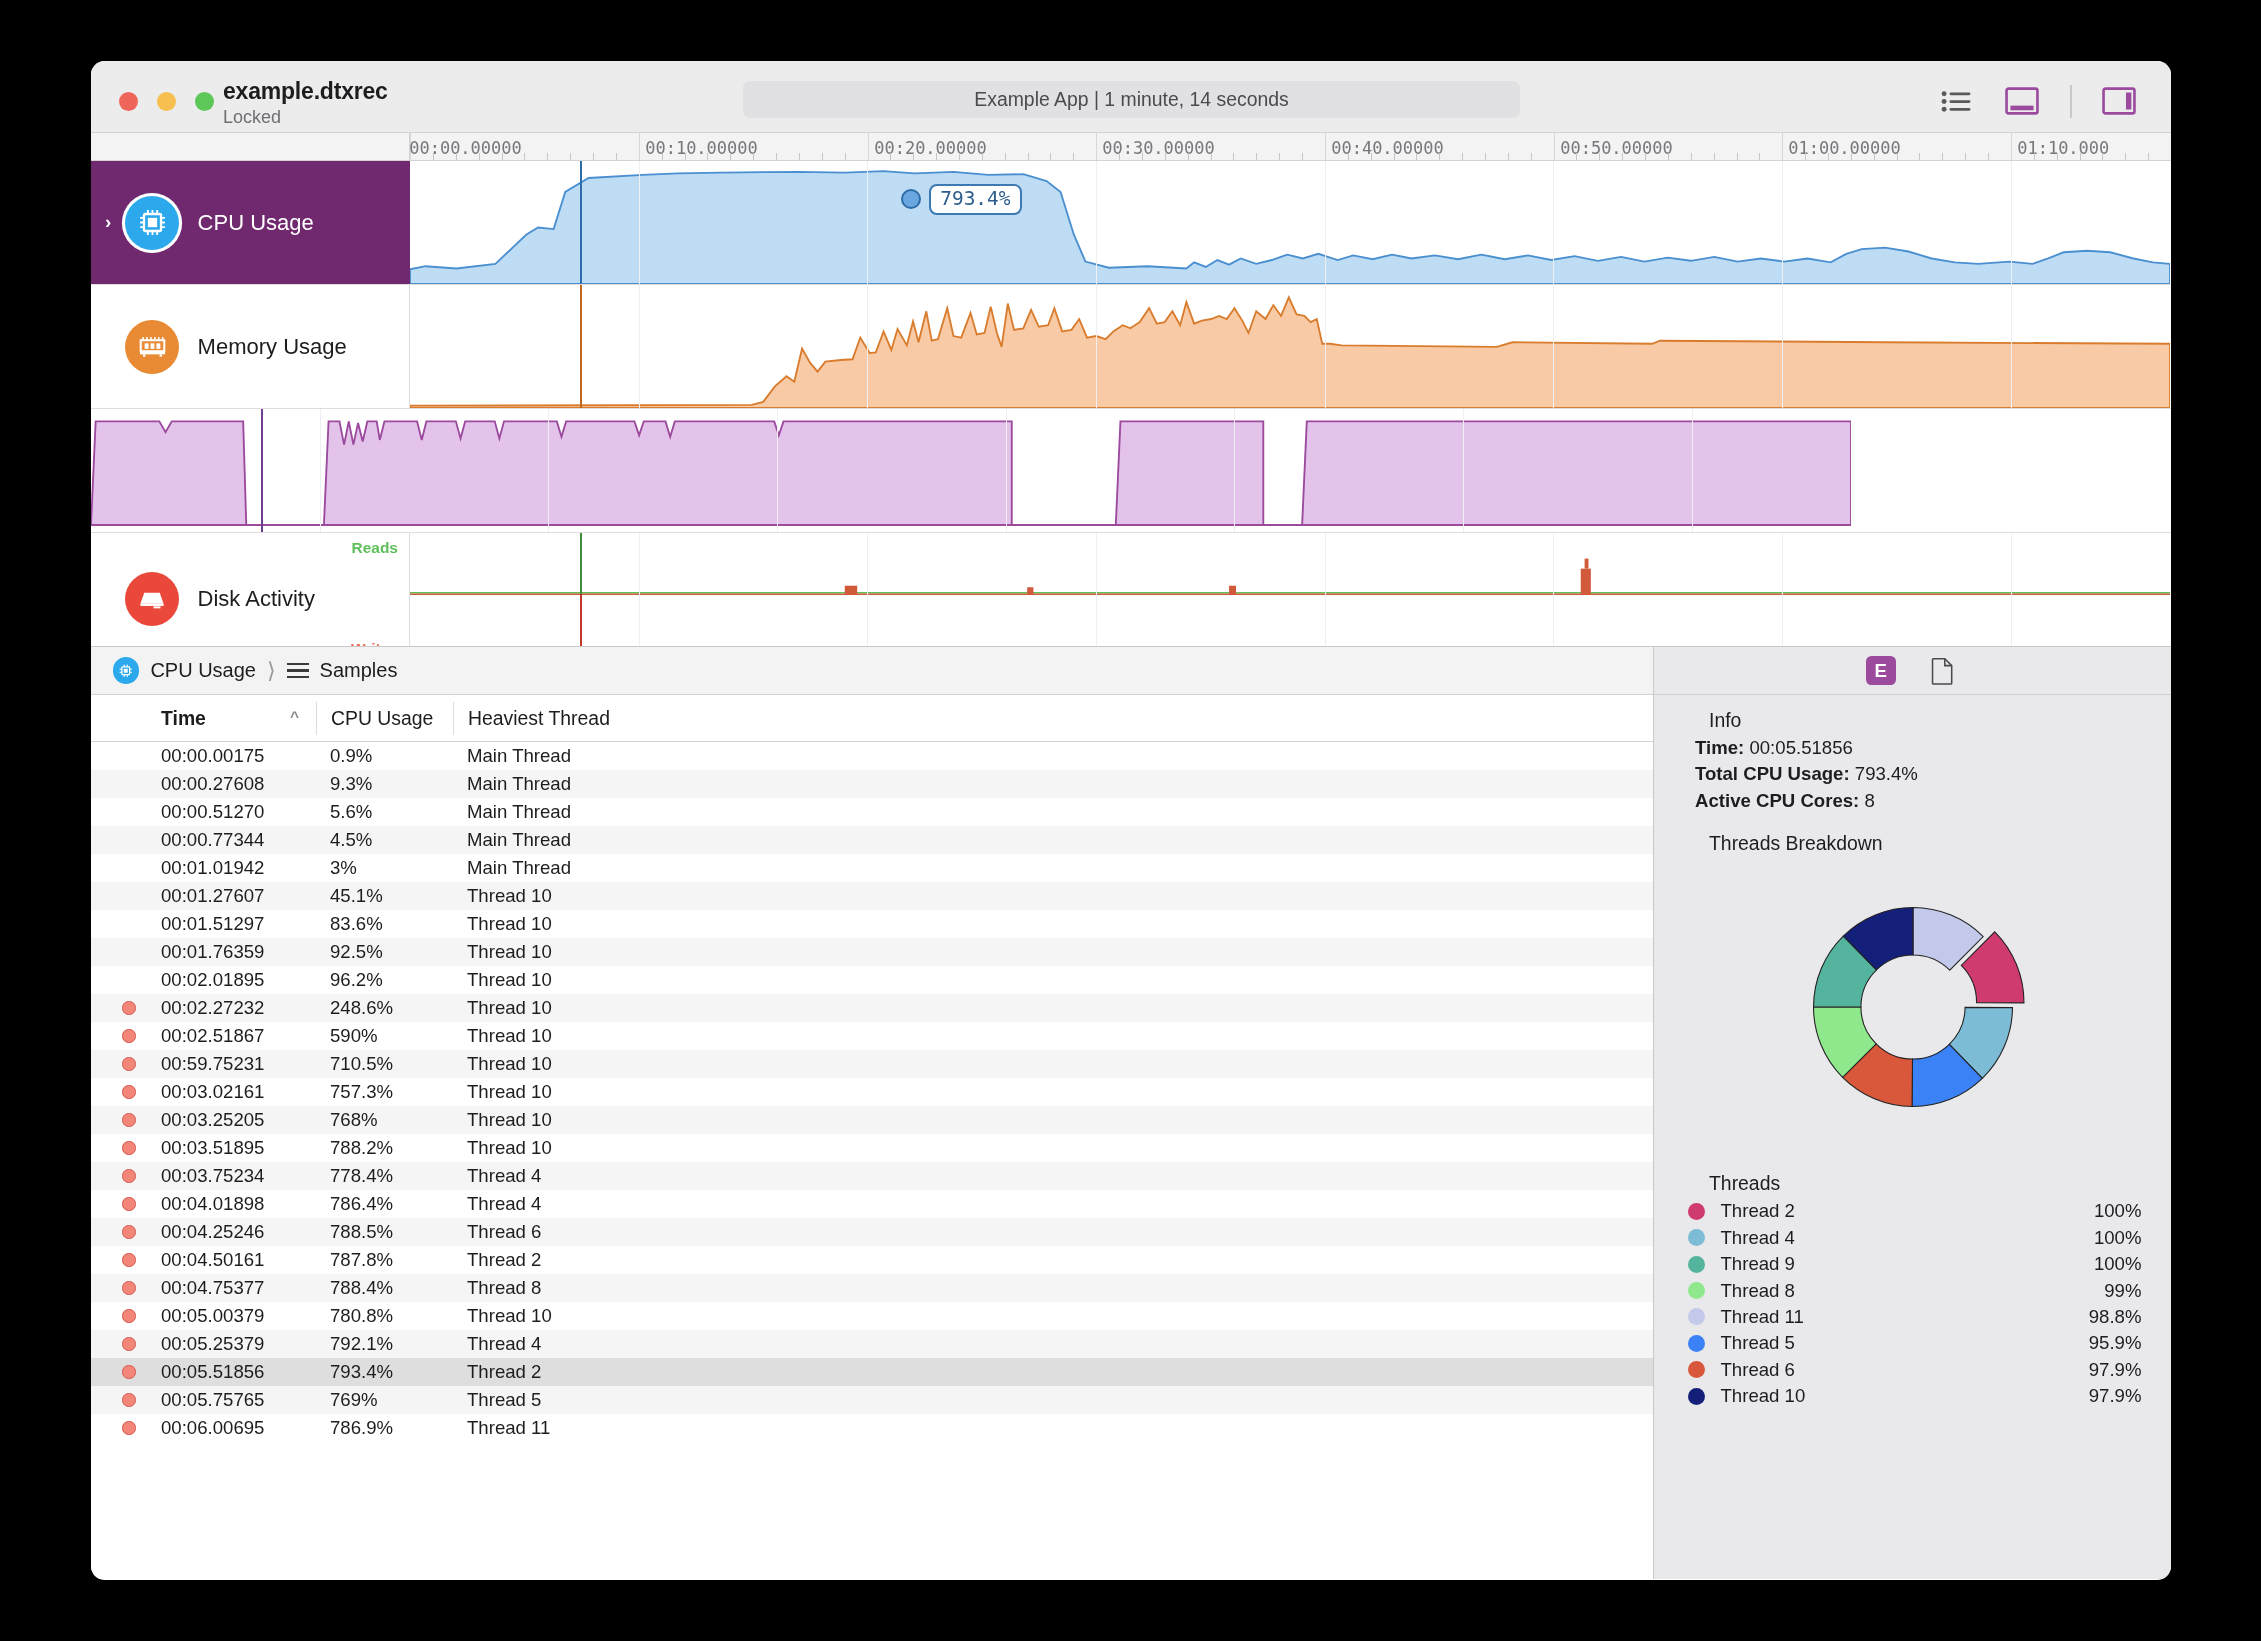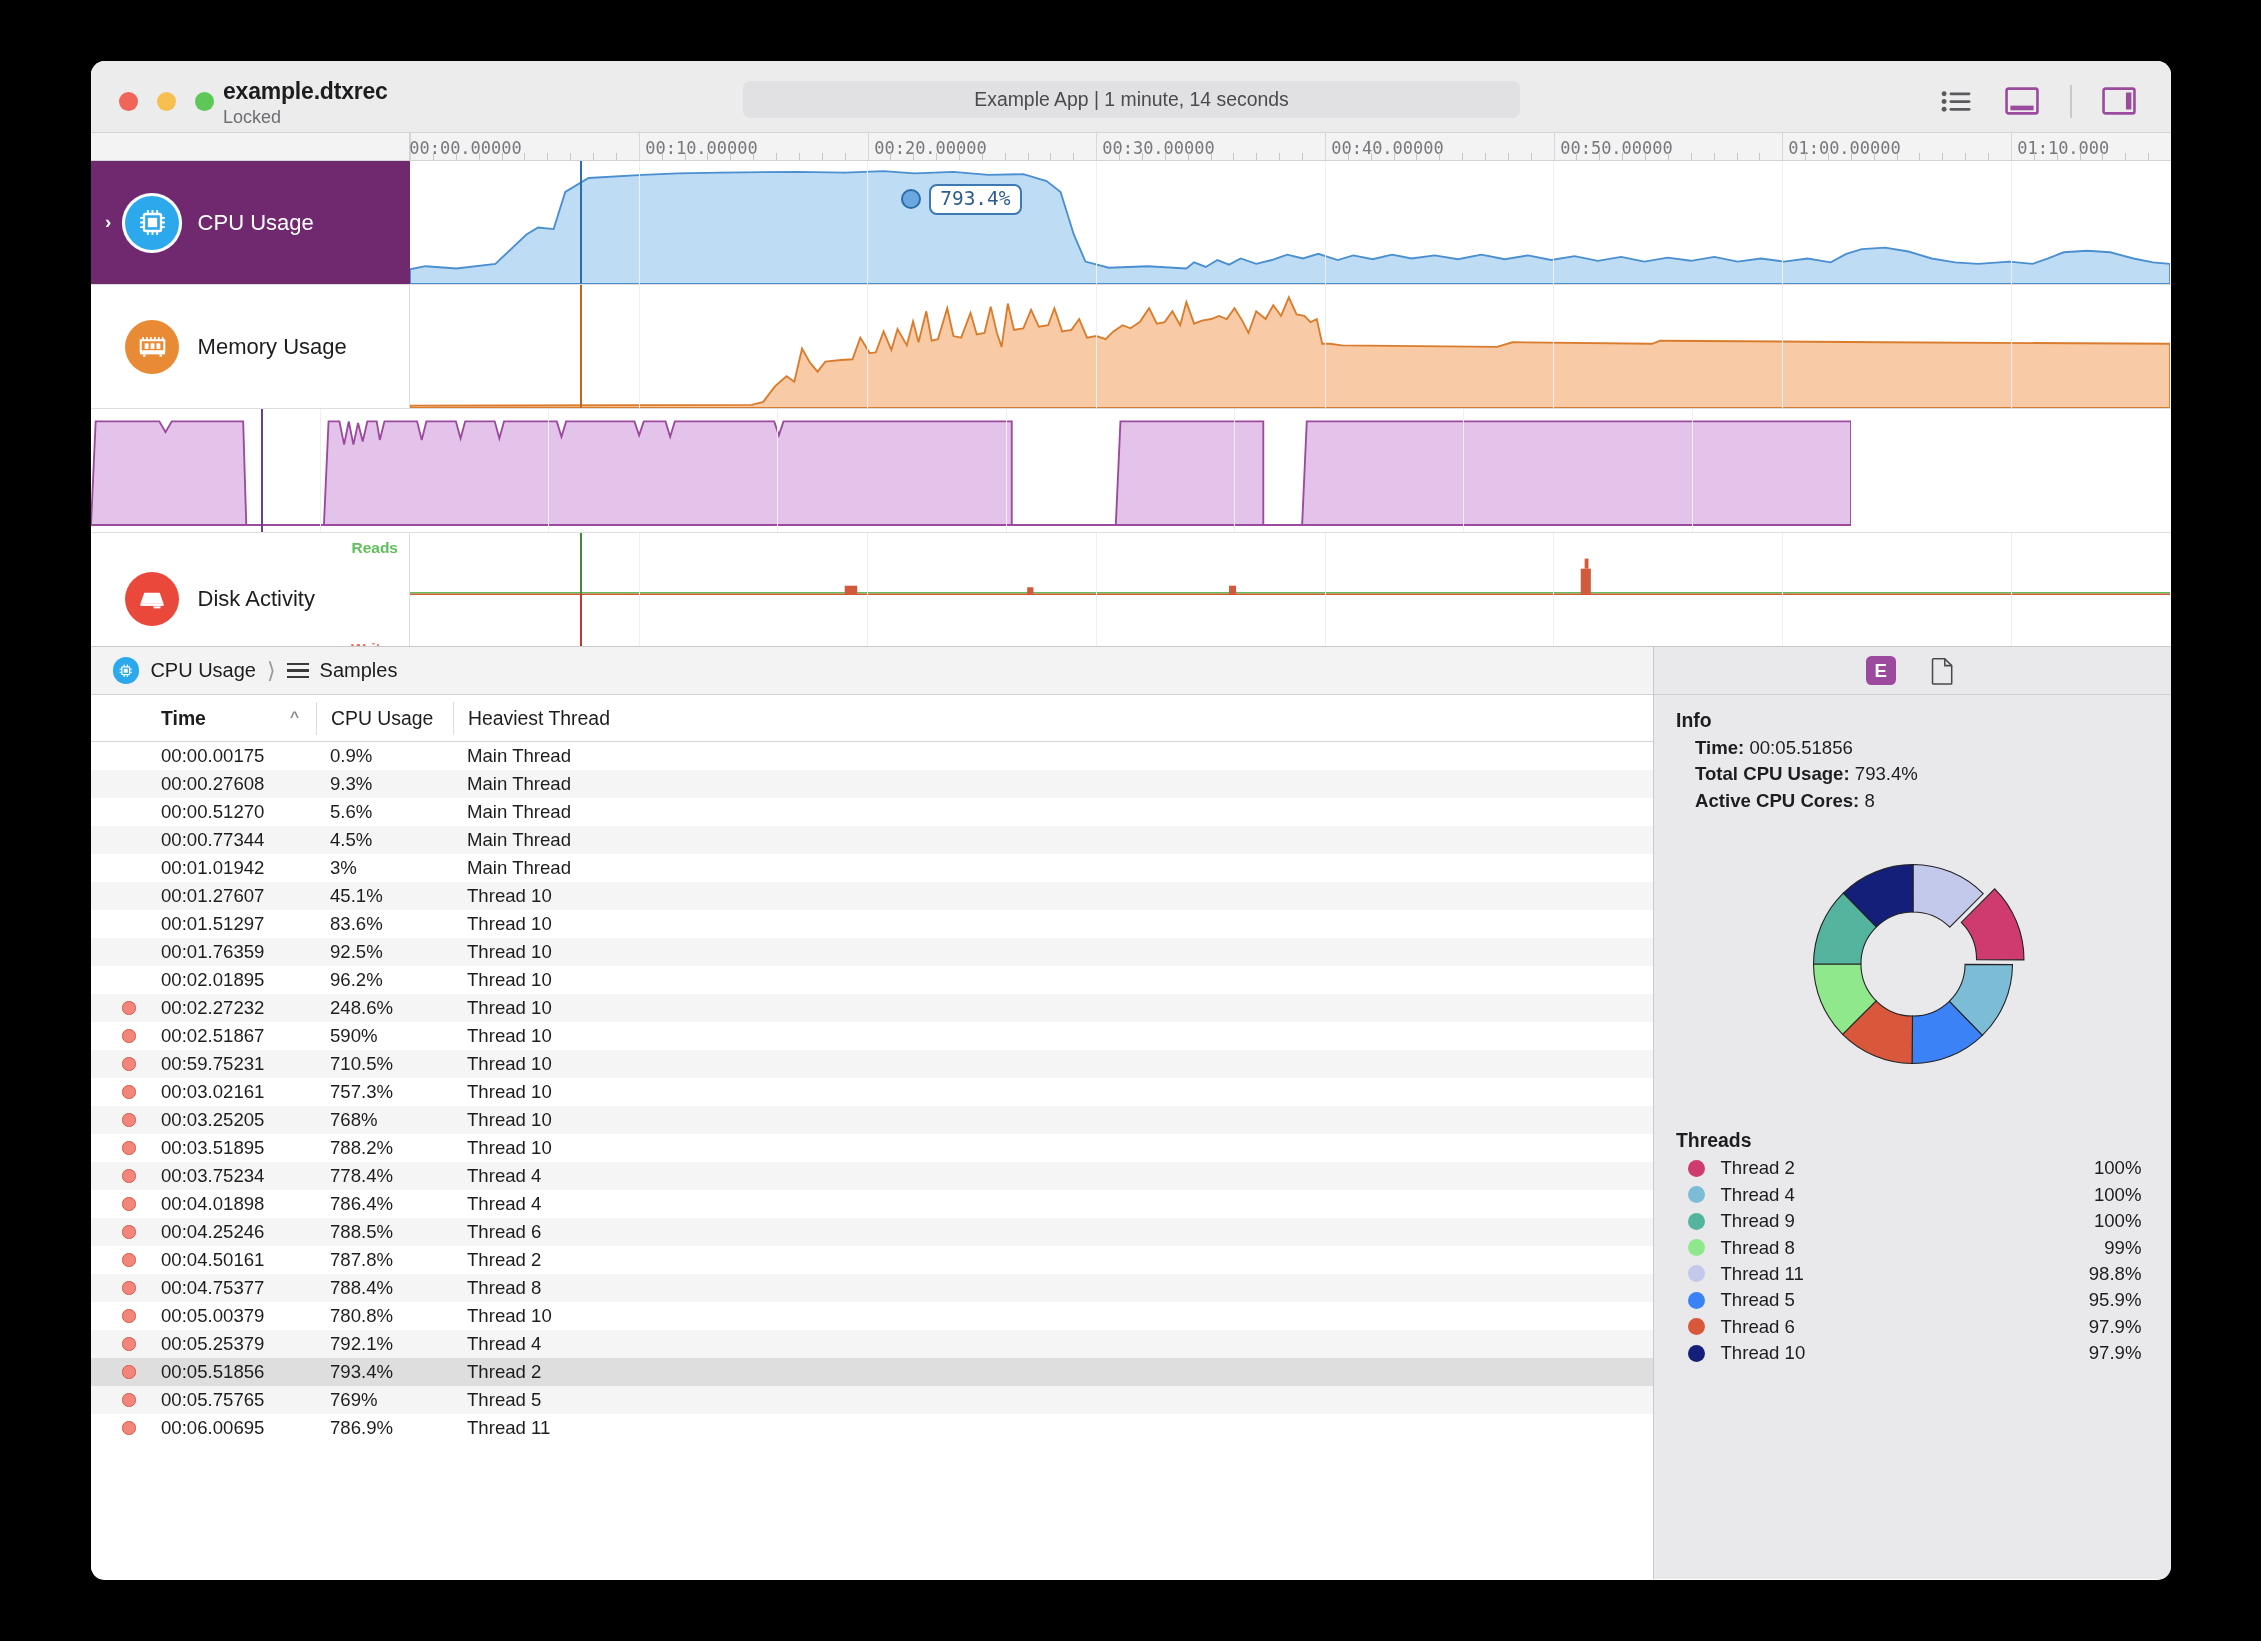--- a/index.html
+++ b/index.html
@@ -155,21 +155,21 @@
   }
   #insp-tabs {
     height: 48px; border-bottom: 0.8px solid #d0d0d3;
     display: flex; align-items: center; justify-content: center; gap: 29.5px;
   }
   .insp-tab { width: 34px; height: 34px; display: flex; align-items: center; justify-content: center; cursor: pointer; }
   .insp-tab.e-badge {
     background: #9b4a9e; border-radius: 5.4px;
     color: #fff; font-size: 18.6px; font-weight: bold; width: 29.5px; height: 29.5px;
   }
-  .insp-section-title { font-size: 19.4px; font-weight: bold; color: #1d1d1f; padding: 14px 0 0 22px; }
+  .insp-section-title { font-size: 19.4px; font-weight: normal; color: #1d1d1f; padding: 14px 0 0 22px; margin-left: 33px; }
   .insp-kv { font-size: 18.6px; color: #1d1d1f; padding: 4.7px 0 0 34px; margin-left: 7px; }
   .insp-kv b { font-weight: bold; }
 
   #donut-wrap { height: 303px; display: flex; align-items: center; justify-content: center; }
 
   #threads-list { padding: 3.1px 0 0 0; }
   .tr-row { display: flex; align-items: center; height: 26.4px; padding: 0 29.5px 0 34px; font-size: 18.6px; color: #1d1d1f; }
   .tr-swatch { width: 17px; height: 17px; border-radius: 50%; margin-right: 15.5px; flex: 0 0 17px; }
   .tr-name { flex: 1; }
   .tr-pct { text-align: right; }
@@ -990,20 +990,21 @@
       </div>
       <div class="insp-kv">
         <b>Total CPU Usage:</b>
         <span>793.4%</span>
       </div>
       <div class="insp-kv">
         <b>Active CPU Cores:</b>
         <span>8</span>
       </div>
 
+      <div class="insp-section-title" style="padding-top:20px;">Threads Breakdown</div>
       <div id="donut-wrap">
         <svg id="donut" width="272" height="272" viewBox="0 0 350 350">
             <path d="M175.00,47.00 A128,128 0 0 1 265.37,84.35 L222.30,127.55 A67,67 0 0 0 175.00,108.00 Z" fill="#c3c9ea" stroke="#222" stroke-width="1.4"></path>
             <path d="M280.16,78.26 A128,128 0 0 1 317.79,169.72 L256.80,169.34 A67,67 0 0 0 237.10,121.46 Z" fill="#cf3a6f" stroke="#222" stroke-width="1.4"></path>
             <path d="M303.00,175.81 A128,128 0 0 1 264.21,266.79 L221.69,223.05 A67,67 0 0 0 242.00,175.43 Z" fill="#7cbcd6" stroke="#222" stroke-width="1.4"></path>
             <path d="M264.21,266.79 A128,128 0 0 1 173.78,302.99 L174.36,242.00 A67,67 0 0 0 221.69,223.05 Z" fill="#3b82f6" stroke="#222" stroke-width="1.4"></path>
             <path d="M173.78,302.99 A128,128 0 0 1 84.42,265.44 L127.59,222.34 A67,67 0 0 0 174.36,242.00 Z" fill="#d9583c" stroke="#222" stroke-width="1.4"></path>
             <path d="M84.42,265.44 A128,128 0 0 1 47.00,174.90 L108.00,174.95 A67,67 0 0 0 127.59,222.34 Z" fill="#8fe88c" stroke="#222" stroke-width="1.4"></path>
             <path d="M47.00,174.90 A128,128 0 0 1 85.28,83.70 L128.04,127.21 A67,67 0 0 0 108.00,174.95 Z" fill="#54b49d" stroke="#222" stroke-width="1.4"></path>
             <path d="M85.28,83.70 A128,128 0 0 1 175.00,47.00 L175.00,108.00 A67,67 0 0 0 128.04,127.21 Z" fill="#141f79" stroke="#222" stroke-width="1.4"></path>

